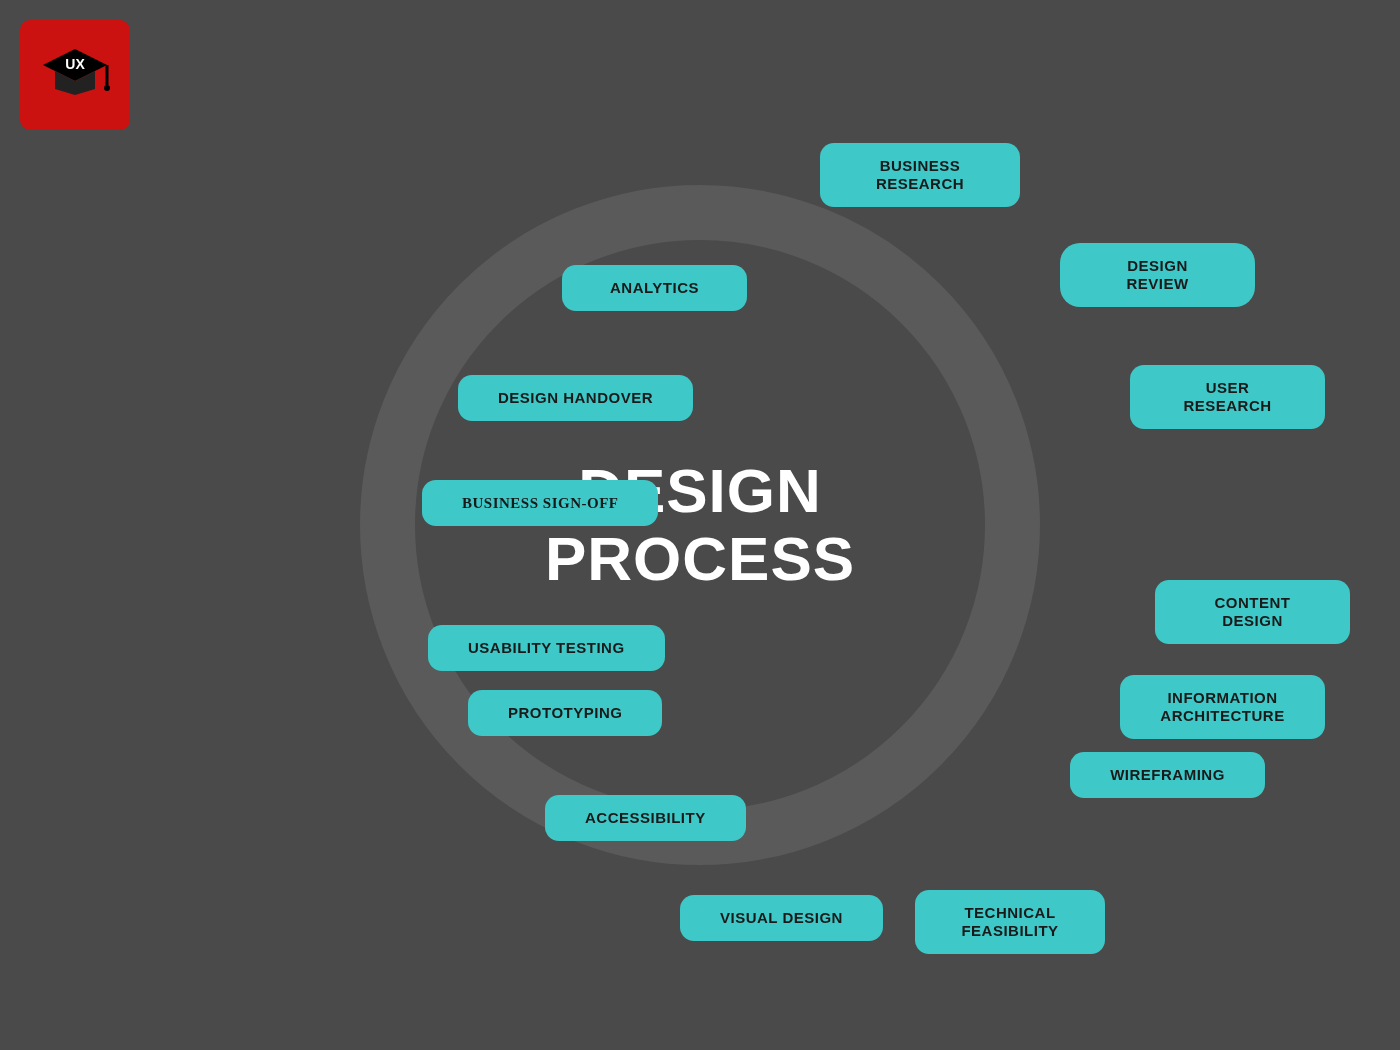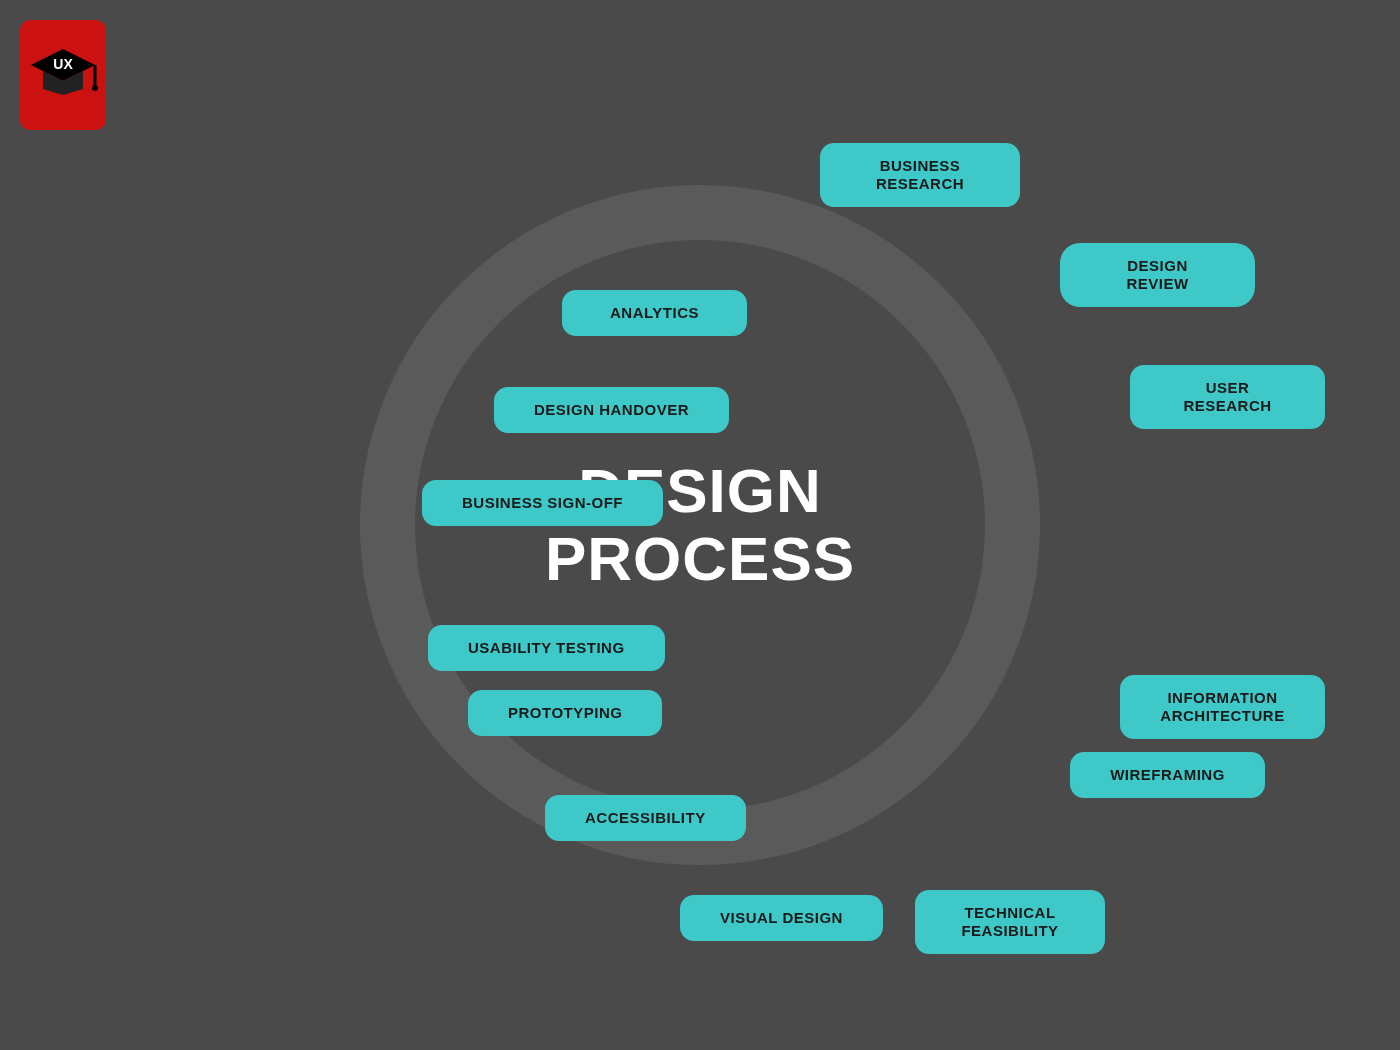--- a/index.html
+++ b/index.html
@@ -8,21 +8,21 @@
       height: 1050px;
       background-color: #4a4a4a;
       font-family: 'Arial Black', Arial, sans-serif;
       overflow: hidden;
       position: relative;
     }
     #logo {
       position: absolute;
       top: 20px;
       left: 20px;
-      width: 86px;
+      width: 110px;
       height: 110px;
       background-color: #cc1111;
       border-radius: 10px;
       display: flex;
       align-items: center;
       justify-content: center;
       z-index: 10;
     }
     #logo svg {
       width: 80px;
@@ -100,23 +100,24 @@
   <div class="ring"></div>
 
   <div class="center-text">
     <span>DESIGN</span><br>
     <span>PROCESS</span>
   </div>
 
 <div class="pill" style="top: 68px; left: 570px; min-width: 200px; position: absolute;">BUSINESS<br>RESEARCH</div>
     <div class="pill" style="top: 168px; left: 810px; min-width: 195px; position: absolute; border-radius: 20px;">DESIGN REVIEW</div>
     <div class="pill" style="top: 290px; left: 880px; min-width: 195px; position: absolute;">USER RESEARCH</div>
+    <div class="pill" style="top: 505px; left: 905px; min-width: 195px; position: absolute;">CONTENT DESIGN</div>
     <div class="pill" style="top: 600px; left: 870px; min-width: 205px; position: absolute;">INFORMATION<br>ARCHITECTURE</div>
     <div class="pill" style="top: 677px; left: 820px; min-width: 195px; position: absolute;">WIREFRAMING</div>
     <div class="pill" style="top: 815px; left: 665px; min-width: 190px; position: absolute;">TECHNICAL<br>FEASIBILITY</div>
     <div class="pill" style="top: 820px; left: 430px; min-width: 195px; position: absolute;">VISUAL DESIGN</div>
     <div class="pill" style="top: 720px; left: 295px; min-width: 195px; position: absolute;">ACCESSIBILITY</div>
     <div class="pill" style="top: 615px; left: 218px; min-width: 185px; position: absolute;">PROTOTYPING</div>
     <div class="pill" style="top: 510px; left: 178px; min-width: 205px; position: absolute; margin-top: 40px;">USABILITY TESTING</div>
-    <div class="pill" style="top: 405px; left: 172px; min-width: 215px; position: absolute;">BUSINESS SIGN-OFF</div>
-    <div class="pill" style="top: 312px; left: 208px; min-width: 210px; position: absolute; margin-left: 36px;">DESIGN HANDOVER</div>
-    <div class="pill" style="top: 190px; left: 312px; min-width: 185px; position: absolute; margin-top: 25px;">ANALYTICS</div>
+    <div class="pill" style="top: 405px; left: 172px; min-width: 215px; position: absolute; font-family: Liberation Serif, serif;">BUSINESS SIGN-OFF</div>
+    <div class="pill" style="top: 300px; left: 208px; min-width: 210px; position: absolute;">DESIGN HANDOVER</div>
+    <div class="pill" style="top: 190px; left: 312px; min-width: 185px; position: absolute;">ANALYTICS</div>
   </div>
 
 </body></html>

